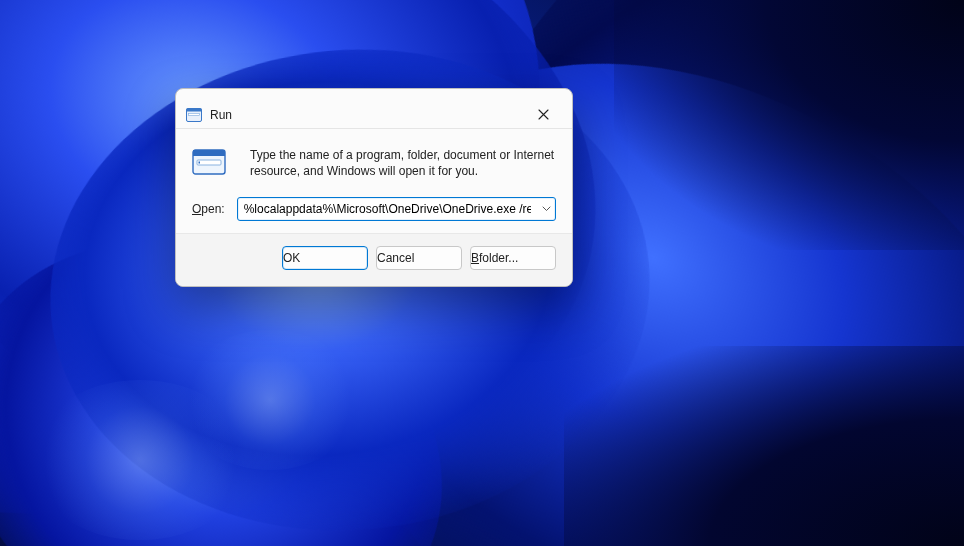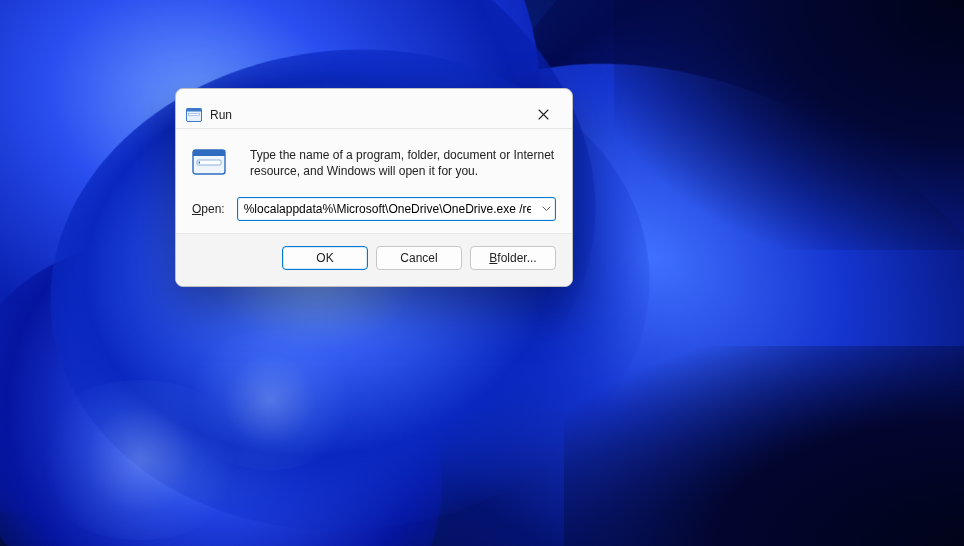--- a/index.html
+++ b/index.html
@@ -139,21 +139,21 @@
       width: 86px;
       height: 24px;
       font-size: 12px;
       font-family: inherit;
       border: 1px solid #c8c8c8;
       background: #fdfdfd;
       border-radius: 4px;
       cursor: pointer;
       display: flex;
       align-items: center;
-      justify-content: center;
+      justify-content: flex-start;
       color: #222;
     }
     .btn.default {
       border: 1px solid #0078d4;
       box-shadow: inset 0 0 0 1px rgba(0,120,212,0.15);
     }
     .btn .ul { text-decoration: underline; }
   </style>
 </head>
 <body>

